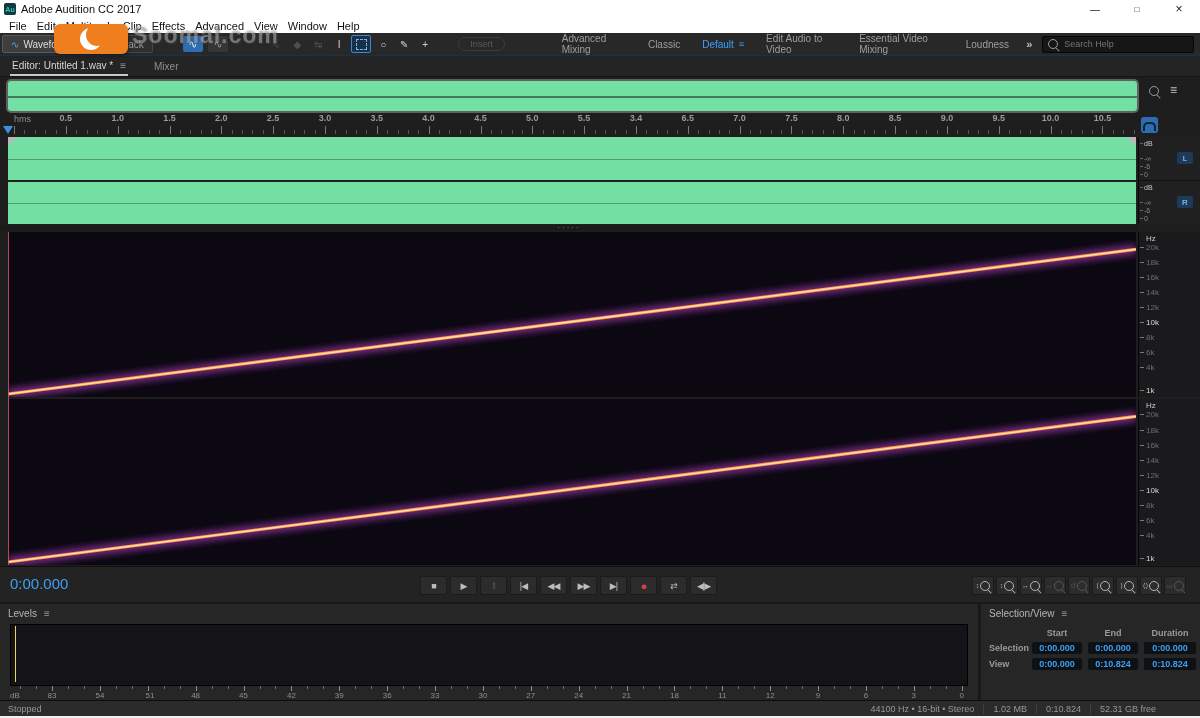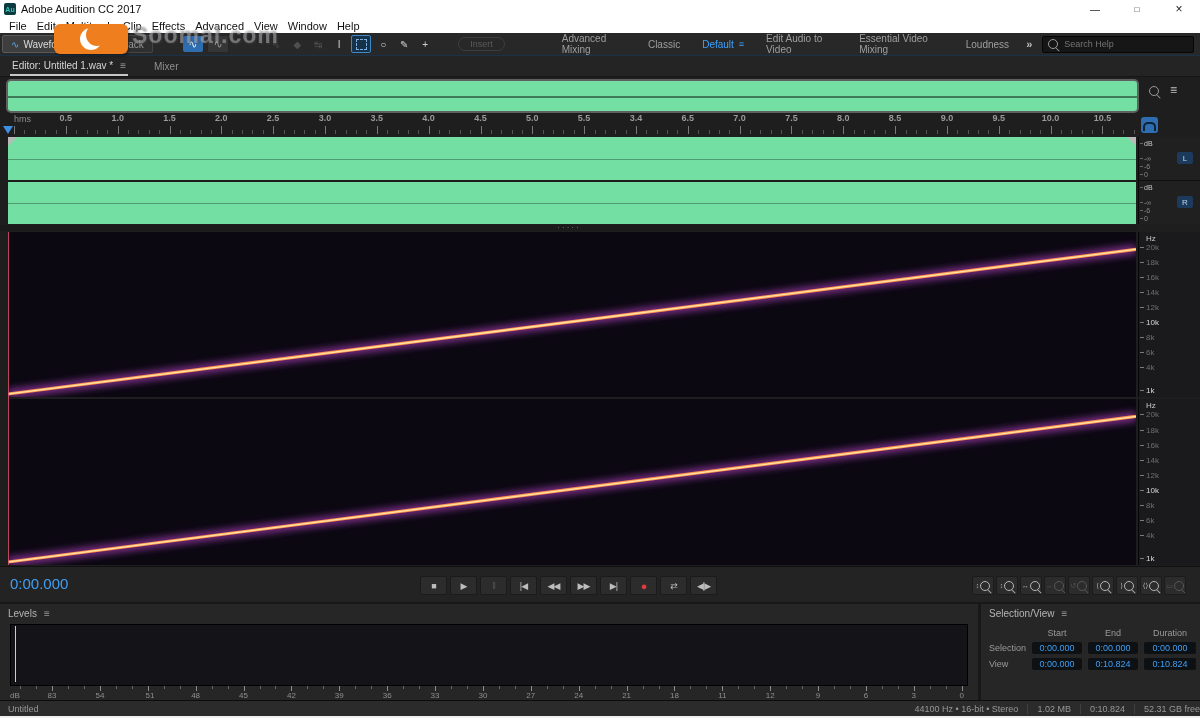--- a/index.html
+++ b/index.html
@@ -129,31 +129,31 @@
   .panel-menu{color:#999;font-size:10px;}
   #meter{position:absolute;left:10px;top:20px;width:956px;height:60px;background:#141418;border:1px solid #000;}
   #meter-line{position:absolute;left:4px;top:1px;width:1px;height:56px;background:#e6d84f;}
   #levels-scale{position:absolute;left:0;top:82px;width:978px;height:13px;}
   .ltick{position:absolute;top:0;width:1px;height:3px;background:#6a6a6a;}
   .ltick.major{height:5px;background:#8d8d8d;}
   .llabel{position:absolute;top:5px;width:16px;text-align:center;font-size:8px;color:#8f8f8f;}
   .lvl-unit{position:absolute;left:10px;top:5px;font-size:8px;color:#8f8f8f;}
 
   #sv-table{position:absolute;left:2px;top:22px;width:216px;}
-  .sv-row{display:grid;grid-template-columns:46px 56px 56px 58px;align-items:center;height:16px;}
+  .sv-row{display:grid;grid-template-columns:46px 56px 56px 58px;align-items:center;height:16px;font-weight:bold;}
   .sv-row.sv-head{height:14px;}
   .sv-col-head{font-size:9px;color:#9a9a9a;text-align:center;}
   .sv-label{font-size:9px;color:#9a9a9a;padding-left:6px;}
   .sv-cell{display:flex;}
   .sv-value{flex:1;margin:1px 3px;background:#0e1114;border-radius:2px;color:#3f9ff5;font-size:9px;text-align:center;padding:1px 0;}
 
   
   #statusbar{position:absolute;left:0;top:700px;width:1200px;height:16px;background:#2b2b2b;border-top:1px solid #0c0c0c;display:flex;align-items:center;}
   #status-left{font-size:9px;color:#989898;margin-left:8px;}
-  #status-right{margin-left:auto;display:flex;align-items:center;font-size:9px;color:#989898;}
+  #status-right{margin-left:auto;margin-right:44px;display:flex;align-items:center;font-size:9px;color:#989898;}
   .st-sep{width:1px;height:10px;background:#3f3f3f;margin:0 9px;}
   #bottom-edge{position:absolute;left:0;top:716px;width:1200px;height:2px;background:#f0f0f0;}
 </style>
 </head>
 <body>
 
 <div id="app">
 
   <div id="titlebar">
     <div id="au-logo">Au</div>
@@ -631,21 +631,21 @@
             </div>
             <div class="sv-cell">
               <div class="sv-value">0:10.824</div>
             </div>
           </div>
         </div>
     </div>
   </div>
 
   <div id="statusbar">
-    <div id="status-left">Untitled</div>
+    <div id="status-left">Stopped</div>
     <div id="status-right">
       <span>44100 Hz • 16-bit • Stereo</span>
       <span class="st-sep"></span>
       <span>1.02 MB</span>
       <span class="st-sep"></span>
       <span>0:10.824</span>
       <span class="st-sep"></span>
       <span>52.31 GB free</span>
     </div>
   </div>

